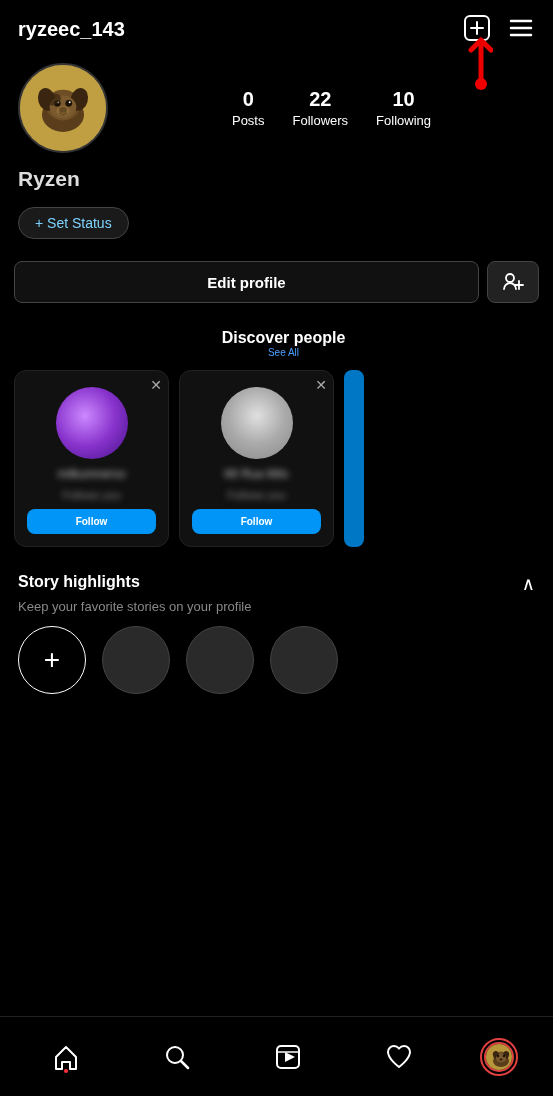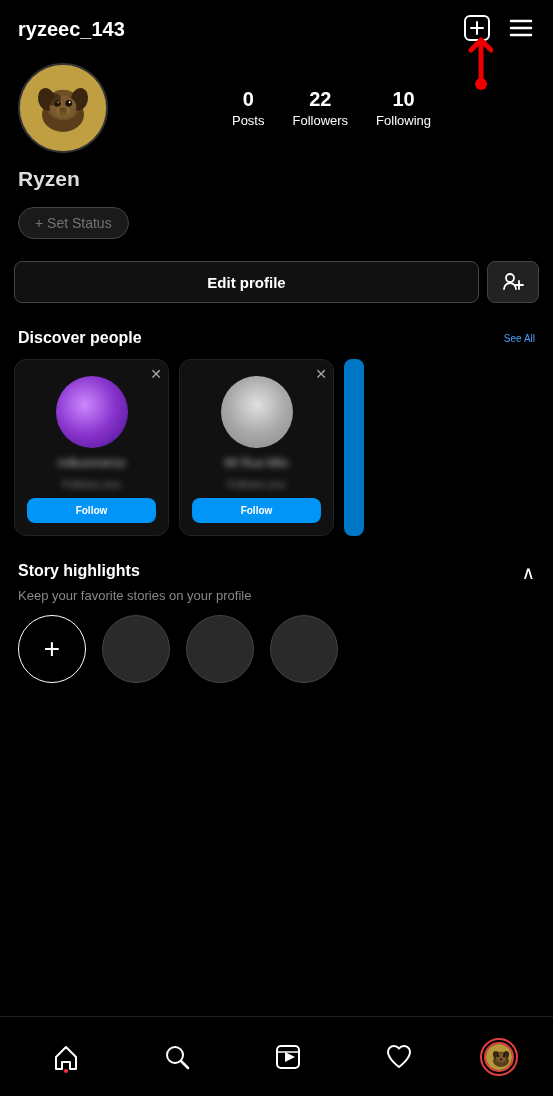--- a/index.html
+++ b/index.html
@@ -91,21 +91,21 @@
       font-weight: 600;
       color: #ddd;
     }
 
     
     .set-status-btn {
       margin: 8px 18px 14px 18px;
       background: #1a1a1a;
       border: 1.5px solid #444;
       border-radius: 20px;
-      color: #737373;
+      color: #7dd3fc;
       padding: 7px 16px;
       font-size: 14px;
       cursor: pointer;
       display: inline-flex;
       align-items: center;
       gap: 6px;
       text-align: center;
     }
 
     
@@ -135,21 +135,22 @@
       display: flex;
       align-items: center;
       justify-content: center;
     }
 
     
     .discover-header {
       display: flex;
       justify-content: space-between;
       align-items: center;
-      padding: 10px 18px 12px 18px;
+      padding: 10px 4px 12px 18px;
+      flex-direction: column;
     }
     .discover-title {
       font-size: 16px;
       font-weight: 700;
       color: #fff;
     }
     .see-all-link {
       font-size: 10px;
       color: #4a9eff;
       cursor: pointer;

